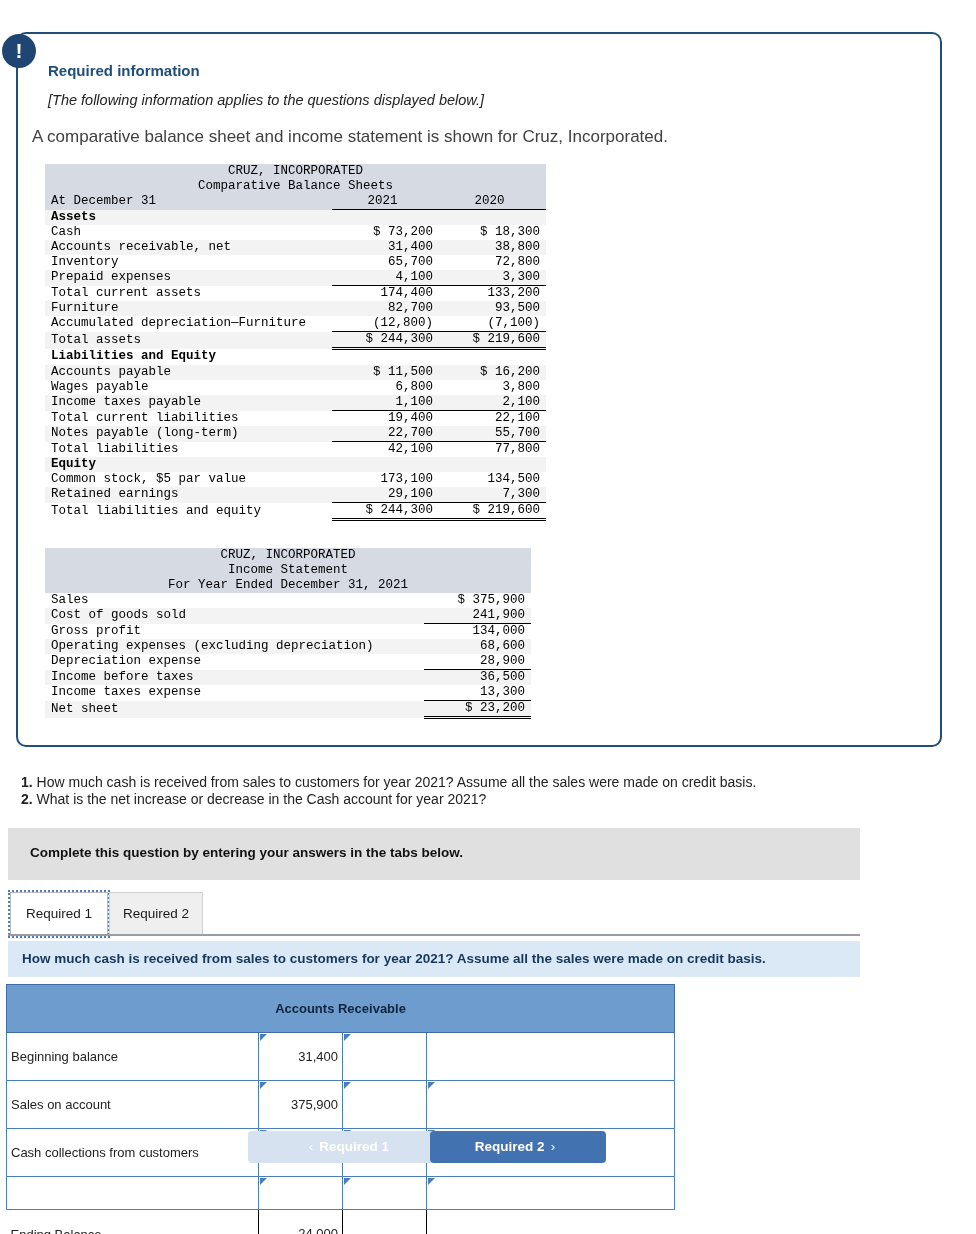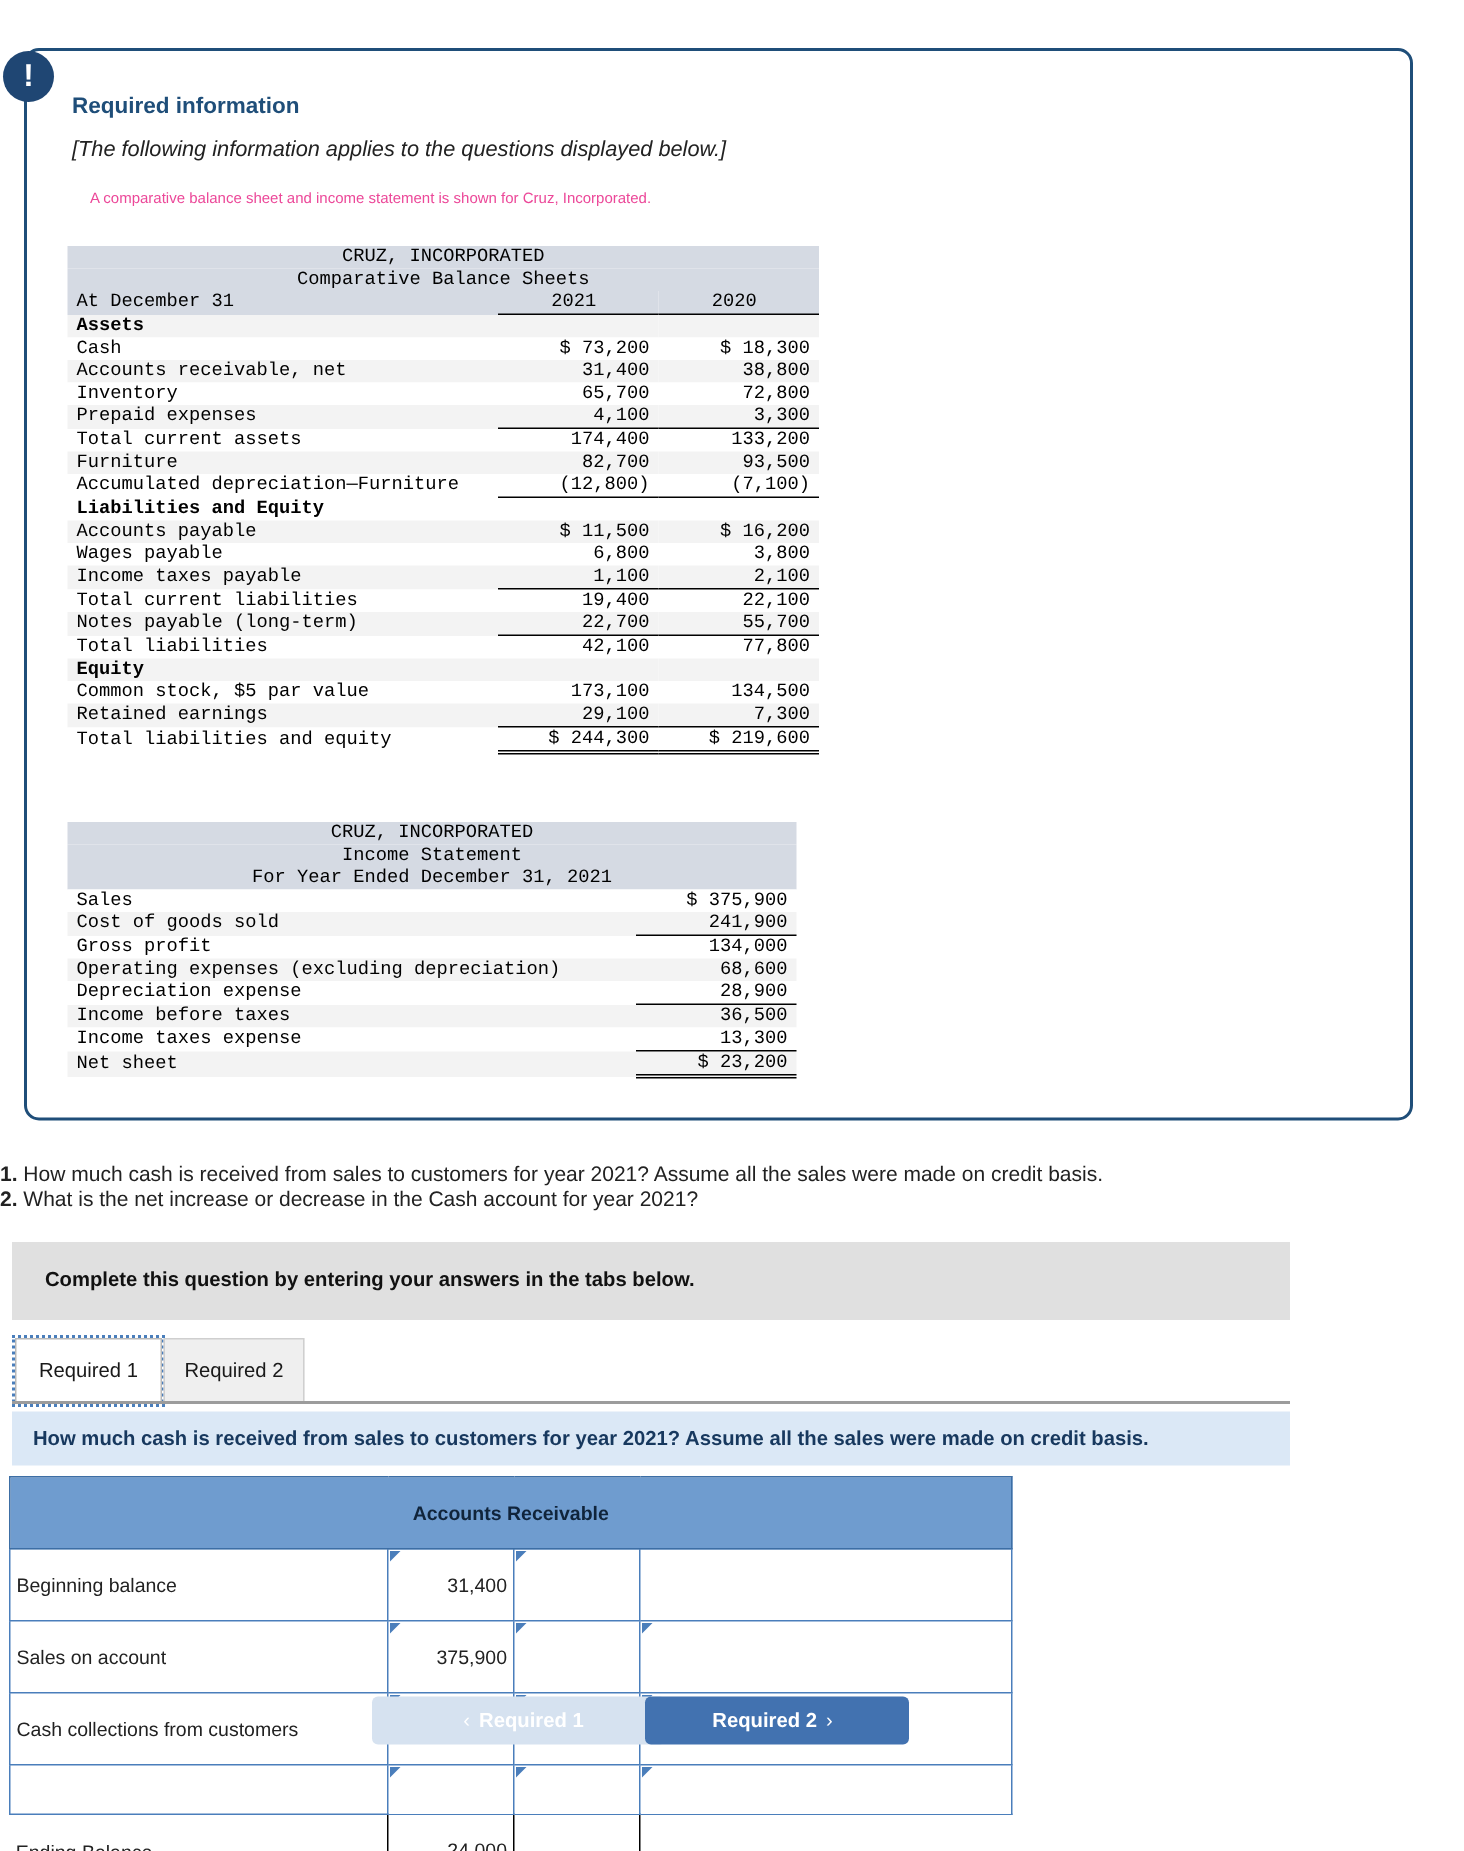--- a/index.html
+++ b/index.html
@@ -54,24 +54,24 @@
   .req-italic {
     position: absolute;
     left: 30px;
     top: 58px;
     font-size: 14.5px;
     font-style: italic;
     color: #222;
   }
   .req-lead {
     position: absolute;
-    left: 42px;
+    left: 14px;
     top: 93px;
-    font-size: 10px;
-    color: #ec4899;
+    font-size: 17px;
+    color: #404040;
   }
 
   
   .fin-wrap {
     position: absolute;
     font-family: "Liberation Mono", monospace;
     font-size: 12.5px;
     color: #000;
   }
   #balance-sheet { left: 45px; top: 164px; width: 501px; }
@@ -110,20 +110,21 @@
     border-bottom: 3px double #000 !important;
   }
   .pad-top td { height: 19px; line-height: 19px; }
 
   
   .qline {
     position: absolute;
     left: 0px;
     font-size: 14px;
     color: #222;
+    padding-left: 21px;
   }
   .qline .qn { font-weight: bold; }
   #q1 { top: 774px; }
   #q2 { top: 791px; }
 
   
   .grayband {
     position: absolute;
     left: 8px;
     top: 828px;
@@ -357,20 +358,25 @@
         </tr>
       <tr class="alt">
           <td class="lbl">Furniture</td>
           <td class="num">82,700</td>
           <td class="num">93,500</td>
         </tr>
       <tr class="wht">
           <td class="lbl">Accumulated depreciation—Furniture</td>
           <td class="num ul-num">(12,800)</td>
           <td class="num ul-num">(7,100)</td>
+        </tr>
+      <tr class="alt pad-top">
+          <td class="lbl">Total assets</td>
+          <td class="num dbl-num">$ 244,300</td>
+          <td class="num dbl-num">$ 219,600</td>
         </tr>
 
       <tr class="wht">
           <td class="lbl bold">Liabilities and Equity</td>
           <td class="num"></td>
           <td class="num"></td>
         </tr>
       <tr class="alt">
           <td class="lbl">Accounts payable</td>
           <td class="num">$ 11,500</td>

